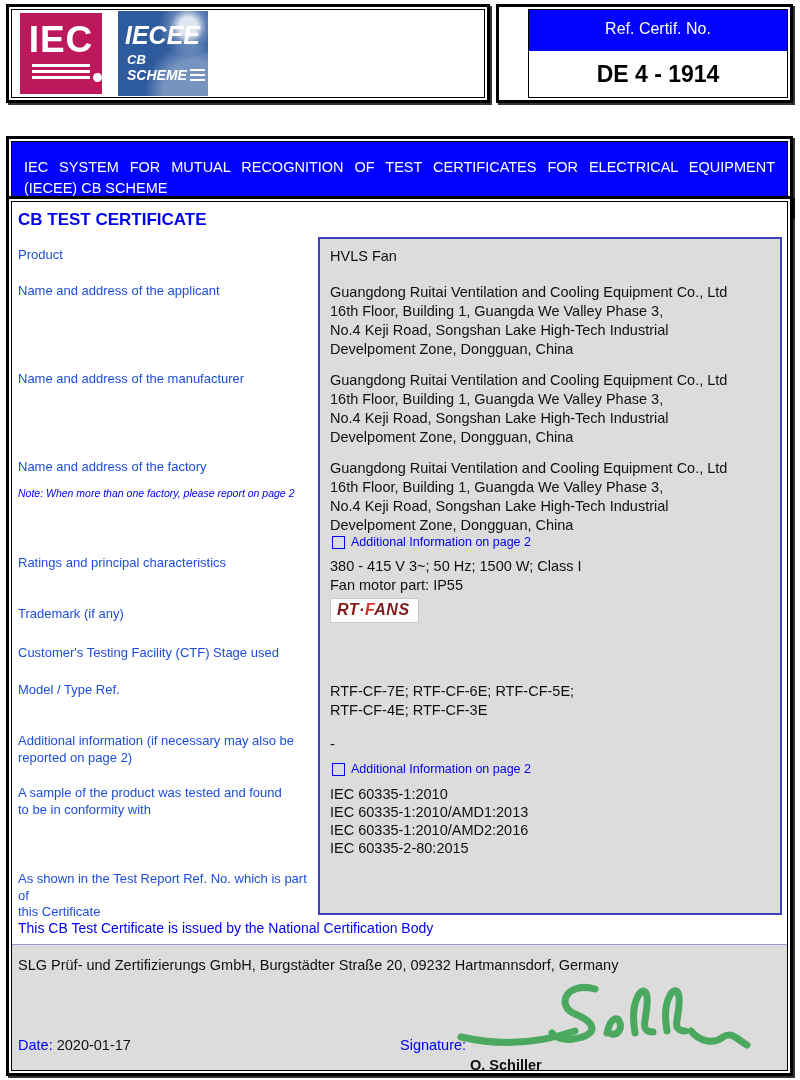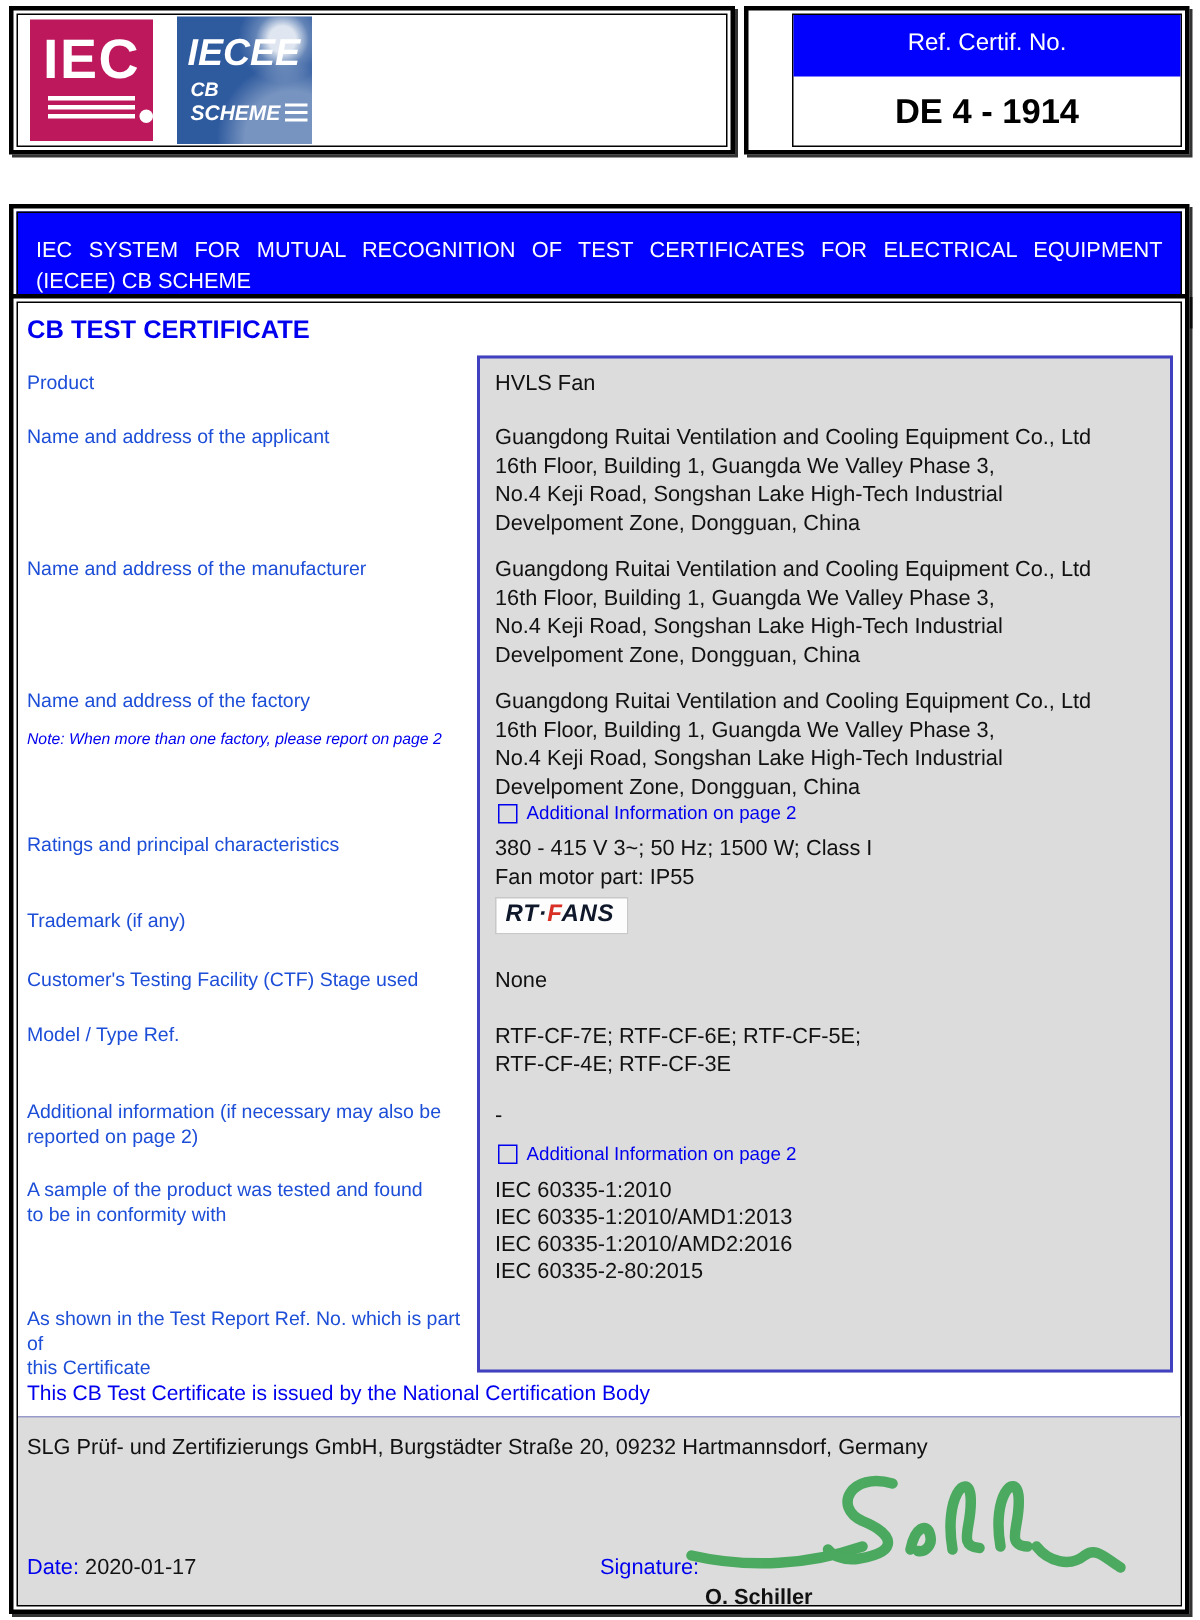--- a/index.html
+++ b/index.html
@@ -40,21 +40,21 @@
   .title{position:absolute;left:6px;top:8px;color:#0000ee;font-size:17px;font-weight:bold;}
   .lbl{position:absolute;left:6px;width:296px;color:#1d4ed8;font-size:13px;line-height:16.5px;white-space:pre-line;}
   .note{position:absolute;left:6px;width:296px;color:#0000ee;font-size:10.5px;font-style:italic;}
   .valbox{position:absolute;left:306px;top:35px;width:464px;height:678px;background:#dcdcdc;border:2px solid #4040c0;box-sizing:border-box;}
   .val{position:absolute;left:318px;width:440px;color:#111;font-size:14.5px;line-height:19px;white-space:pre-line;}
   .val.std{line-height:18px;}
   .chk{position:absolute;left:320px;color:#0000ee;font-size:12.5px;display:flex;align-items:center;gap:6px;}
   .chk .box{display:inline-block;width:11px;height:11px;border:1.5px solid #0000ee;background:#dcdcdc;}
   .tm{position:absolute;left:318px;background:#fdfdfd;border:1px solid #c8c8c8;padding:2px 8px 3px 6px;
       font-size:16px;font-weight:bold;font-style:italic;letter-spacing:.5px;}
-  .tm-rt,.tm-ans{color:#0f172a;}
+  .tm-rt,.tm-ans{color:#7f1d1d;}
   .tm-f{color:#d93025;}
   .issuer{position:absolute;left:6px;top:718px;color:#0000ee;font-size:14px;}
   
   .footer{position:absolute;left:0;top:742px;width:100%;height:126px;background:#dcdcdc;border-top:1px solid #9999cc;box-sizing:border-box;}
   .ncb{position:absolute;left:6px;top:12px;color:#111;font-size:14.5px;}
   .date-row{position:absolute;left:6px;top:92px;font-size:14.5px;}
   .blue{color:#0000ee;}
   .date-val{color:#111;}
   .sig-label{position:absolute;left:388px;top:92px;color:#0000ee;font-size:14.5px;}
   .signatory{position:absolute;left:458px;top:112px;color:#111;font-size:14.5px;font-weight:bold;}
@@ -140,21 +140,20 @@
 Develpoment Zone, Dongguan, China</div>
       <div class="chk" style="top:333px">
         <span class="box"></span>
         <span>Additional Information on page 2</span>
       </div>
       <div class="val" style="top:355px">380 - 415 V 3~; 50 Hz; 1500 W; Class I
 Fan motor part: IP55</div>
       <div class="tm" style="top:396px">
         <span class="tm-rt">RT·</span><span class="tm-f">F</span><span class="tm-ans">ANS</span>
       </div>
-      <div class="val" style="top:443px">None</div>
       <div class="val" style="top:480px">RTF-CF-7E; RTF-CF-6E; RTF-CF-5E;
 RTF-CF-4E; RTF-CF-3E</div>
       <div class="val" style="top:533px">-</div>
       <div class="chk" style="top:560px">
         <span class="box"></span>
         <span>Additional Information on page 2</span>
       </div>
       <div class="val std" style="top:583px">IEC 60335-1:2010
 IEC 60335-1:2010/AMD1:2013
 IEC 60335-1:2010/AMD2:2016

